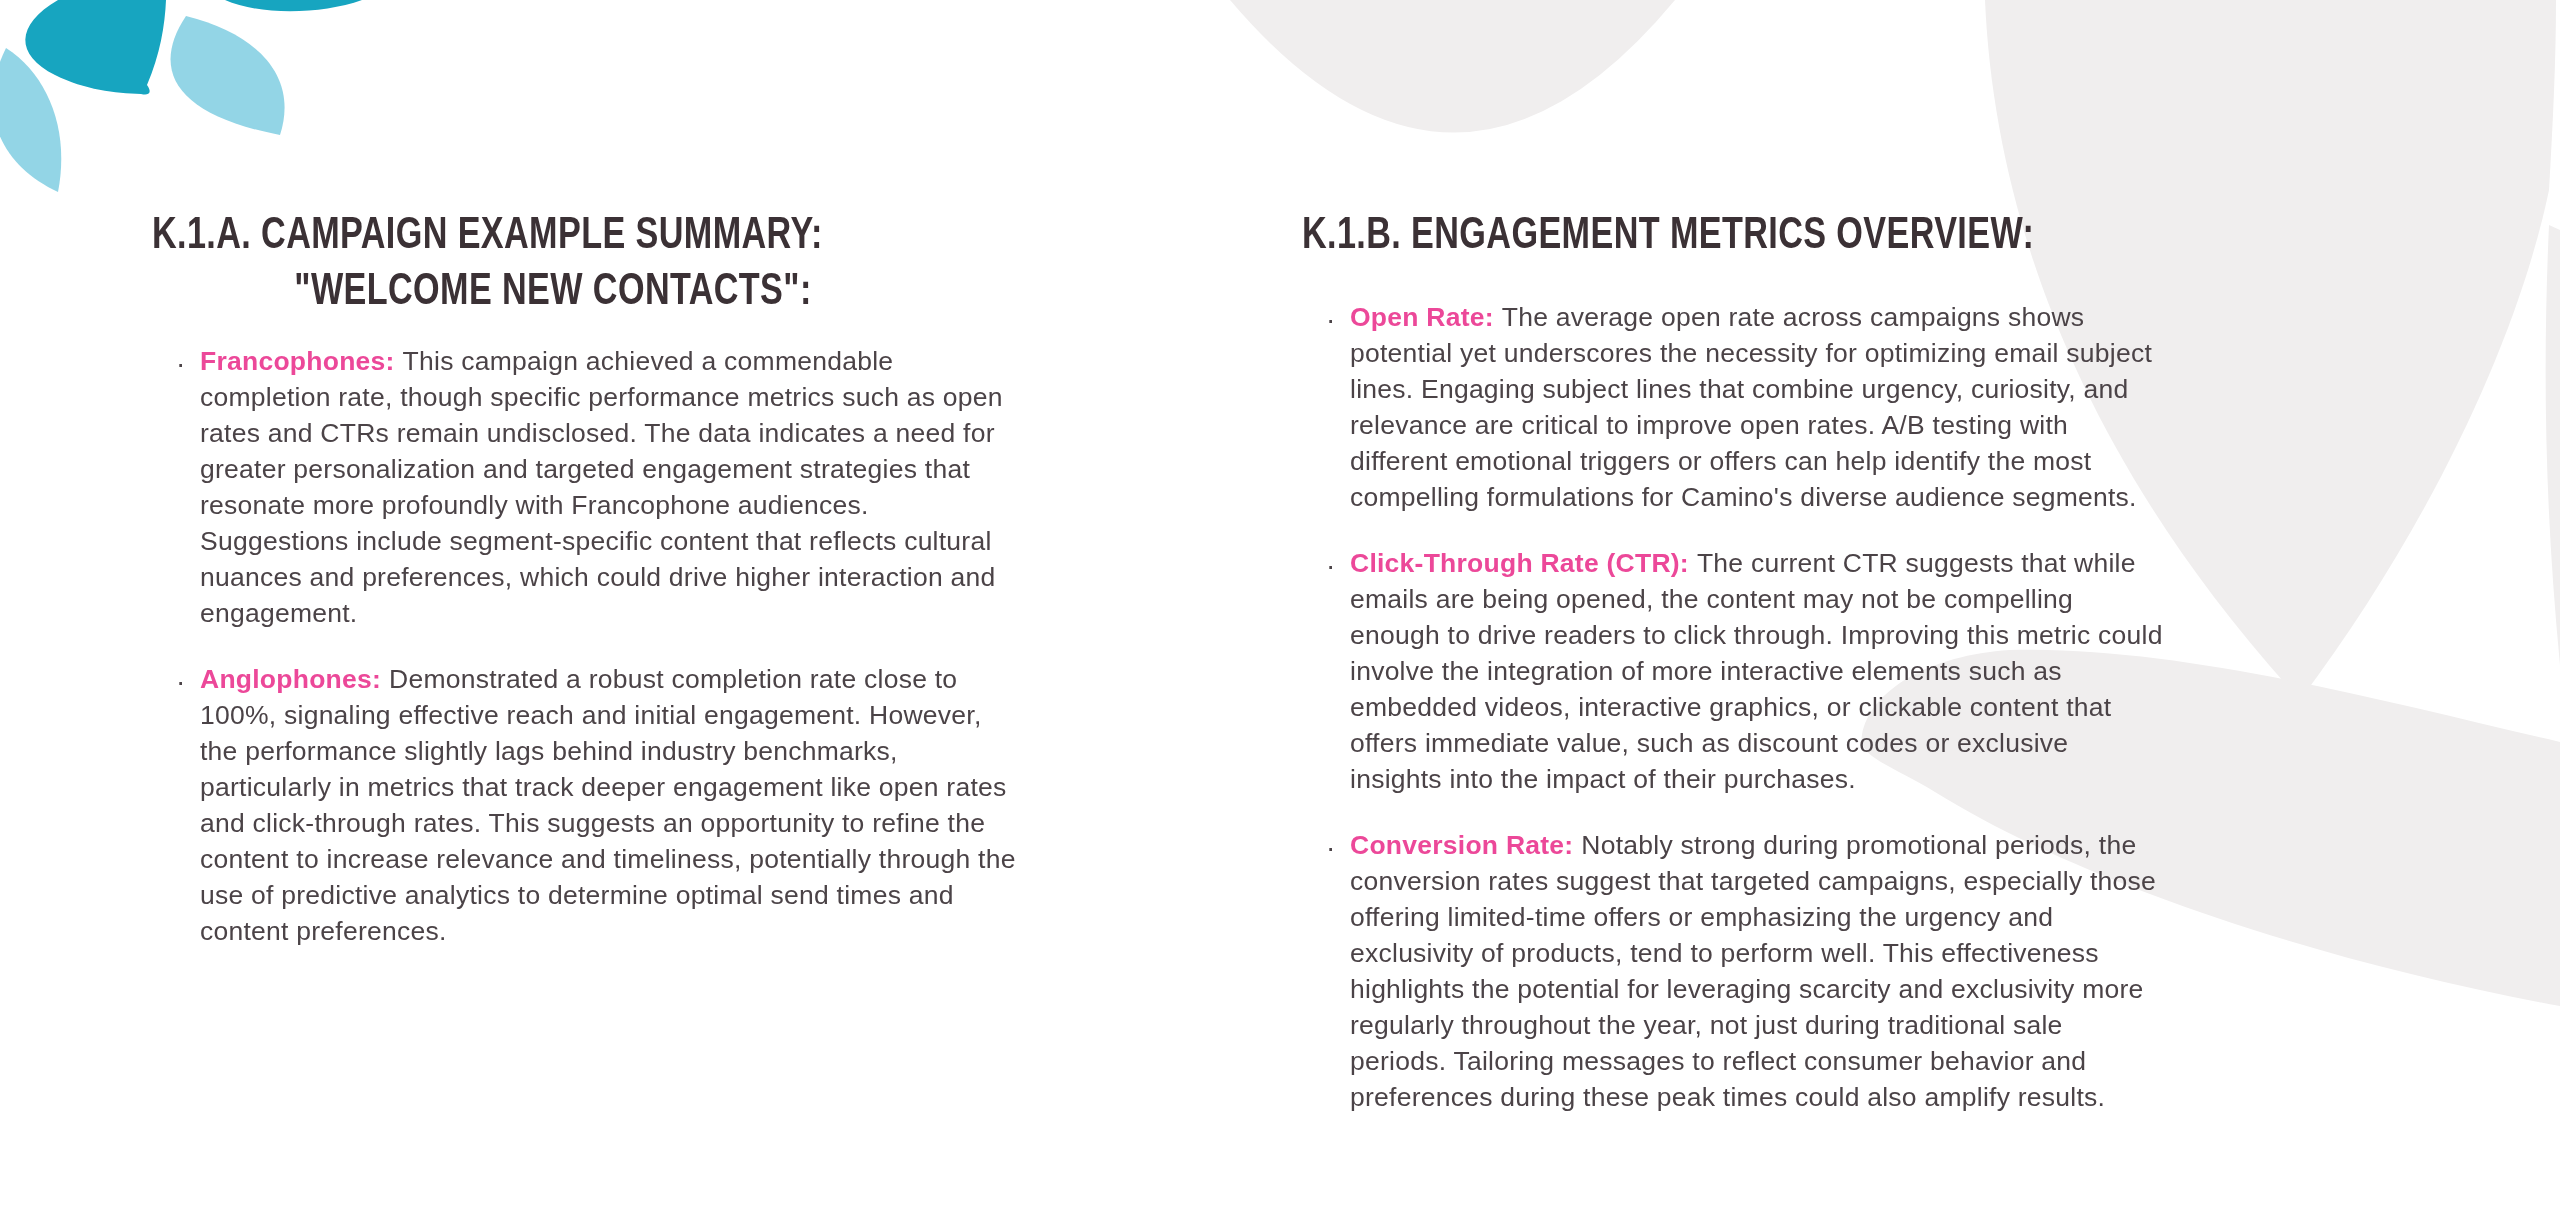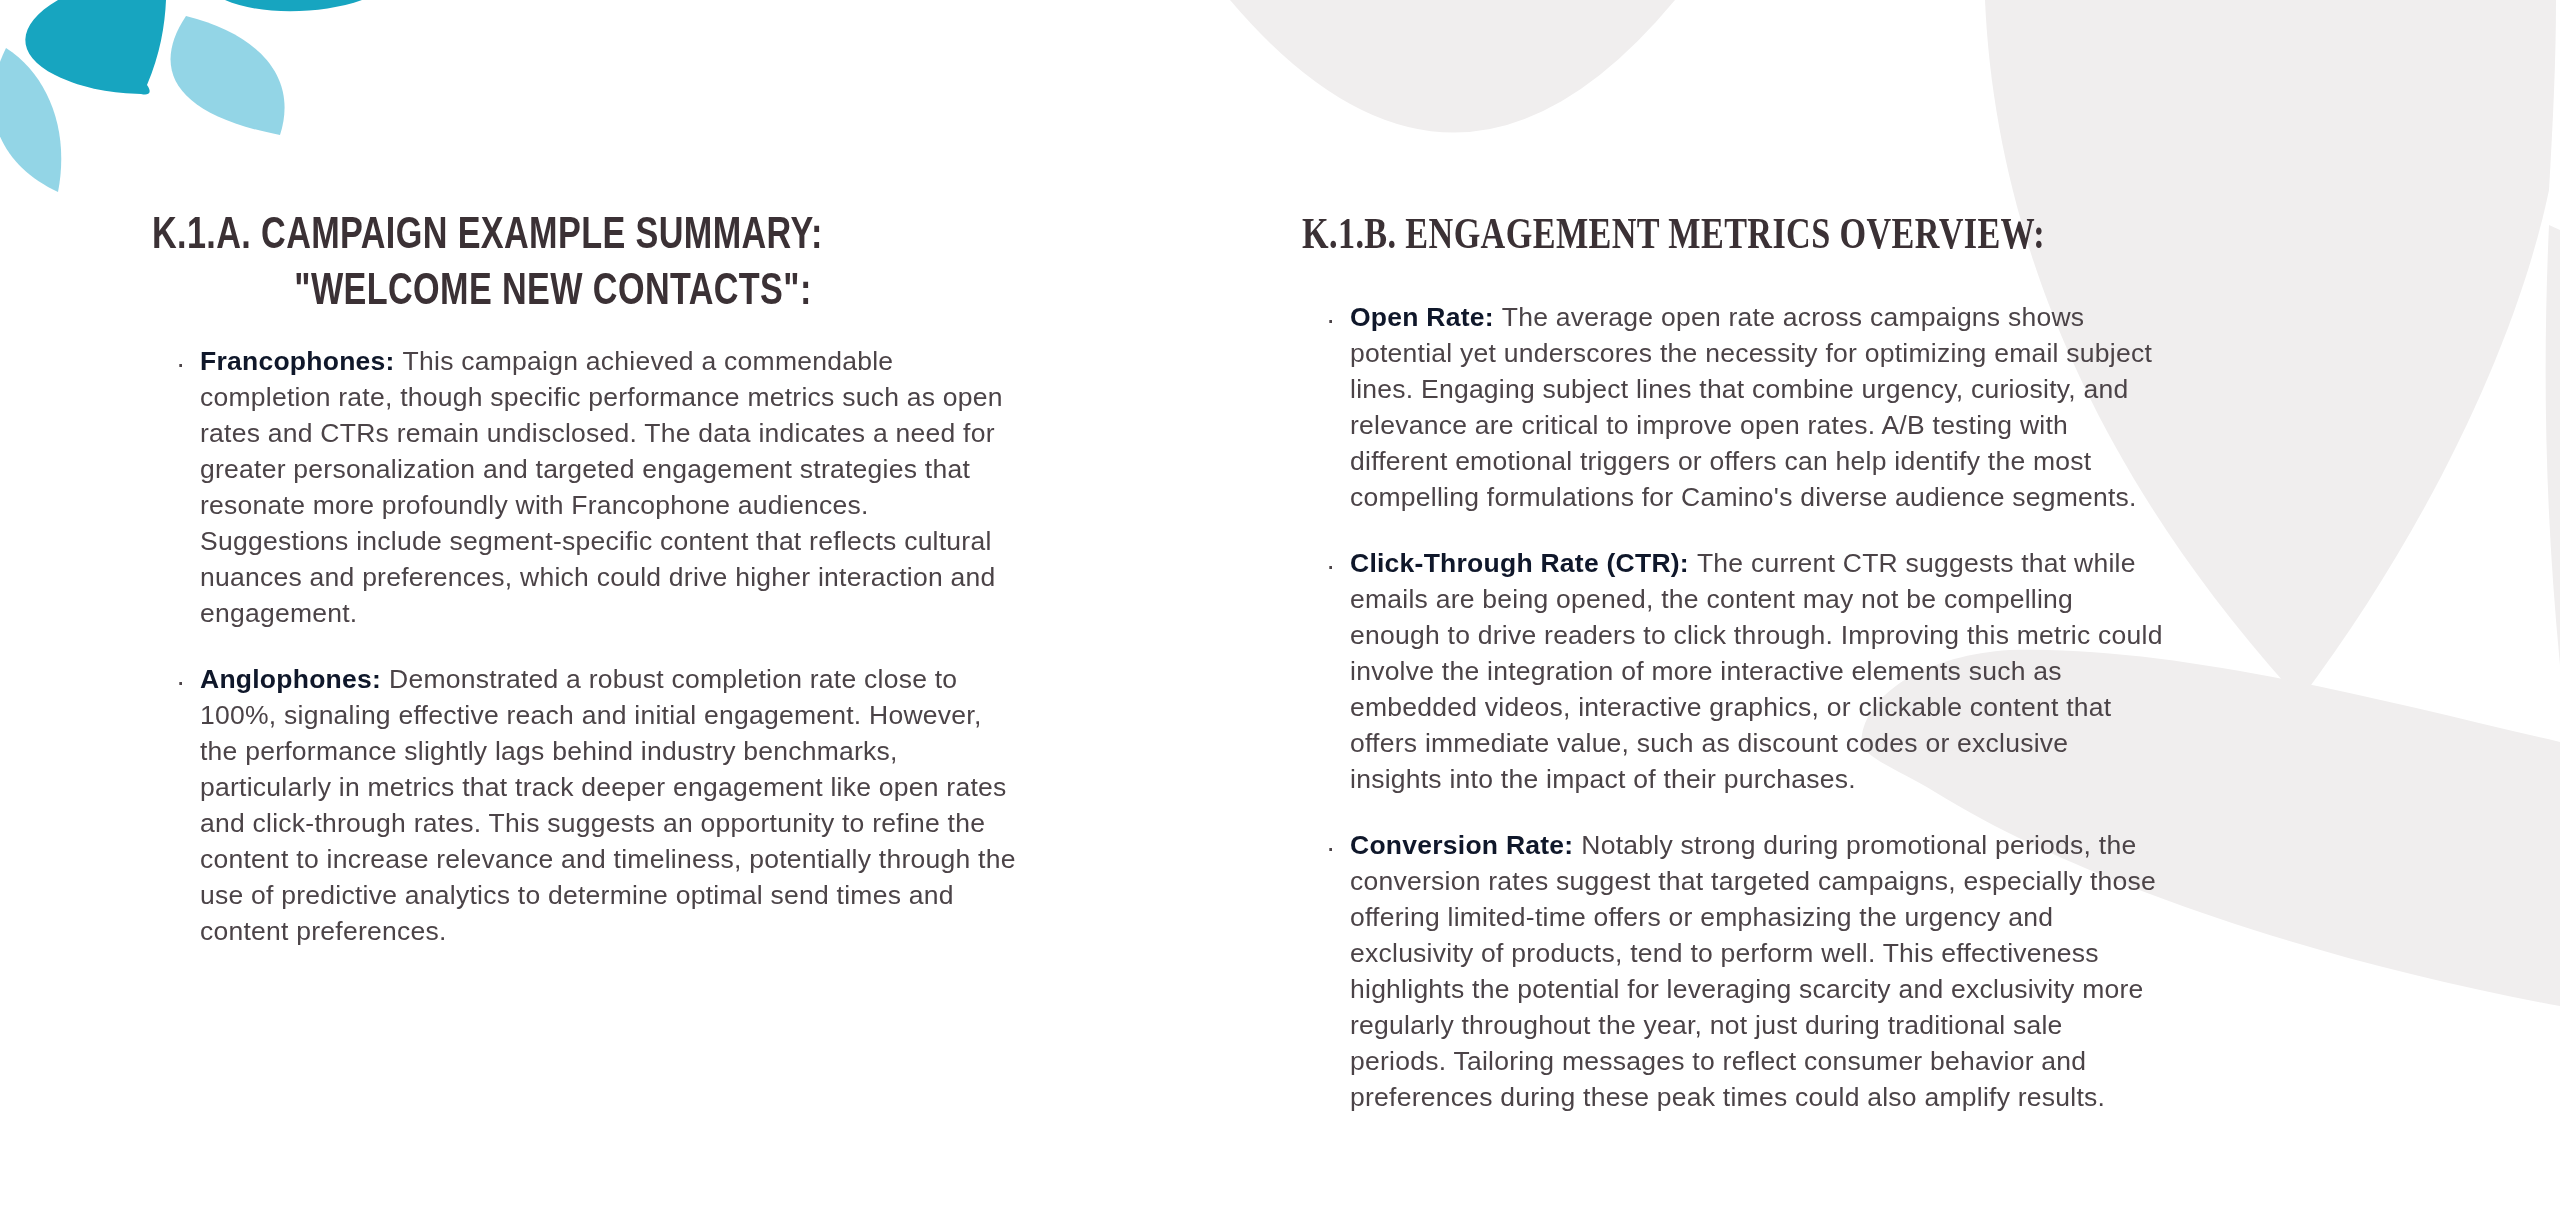--- a/index.html
+++ b/index.html
@@ -34,21 +34,21 @@
     font-weight: 800;
     font-size: 45px;
     line-height: 56px;
     letter-spacing: 0.5px;
     color: #3b3135;
     transform: scaleX(0.76);
     transform-origin: left top;
     white-space: nowrap;
   }
   .col-left  .heading-block { margin-bottom: 26px; text-align: right; }
-  .col-right .heading-block { margin-bottom: 38px; font-family: Liberation Serif, serif; }
+  .col-right .heading-block { margin-bottom: 38px; }
 
   ul.bullets {
     list-style: none;
     margin: 0;
     padding: 0;
   }
   li.bullet {
     position: relative;
     padding-left: 48px;
     margin-bottom: 30px;
@@ -63,21 +63,21 @@
   }
   li.bullet p {
     margin: 0;
     font-size: 26.5px;
     line-height: 36px;
     letter-spacing: 0.25px;
     color: #4b4347;
   }
   li.bullet .lead {
     font-weight: bold;
-    color: #0f172a;
+    color: #ec4899;
     margin-right: 0.3em;
   }
 </style>
 </head>
 <body>
 
 <svg class="watermark" viewBox="0 0 2560 1216" xmlns="http://www.w3.org/2000/svg" aria-hidden="true">
   <g fill="#f0eeee">
 
     <path d="M1230 0 Q1455 265 1675 0 Z"></path>

